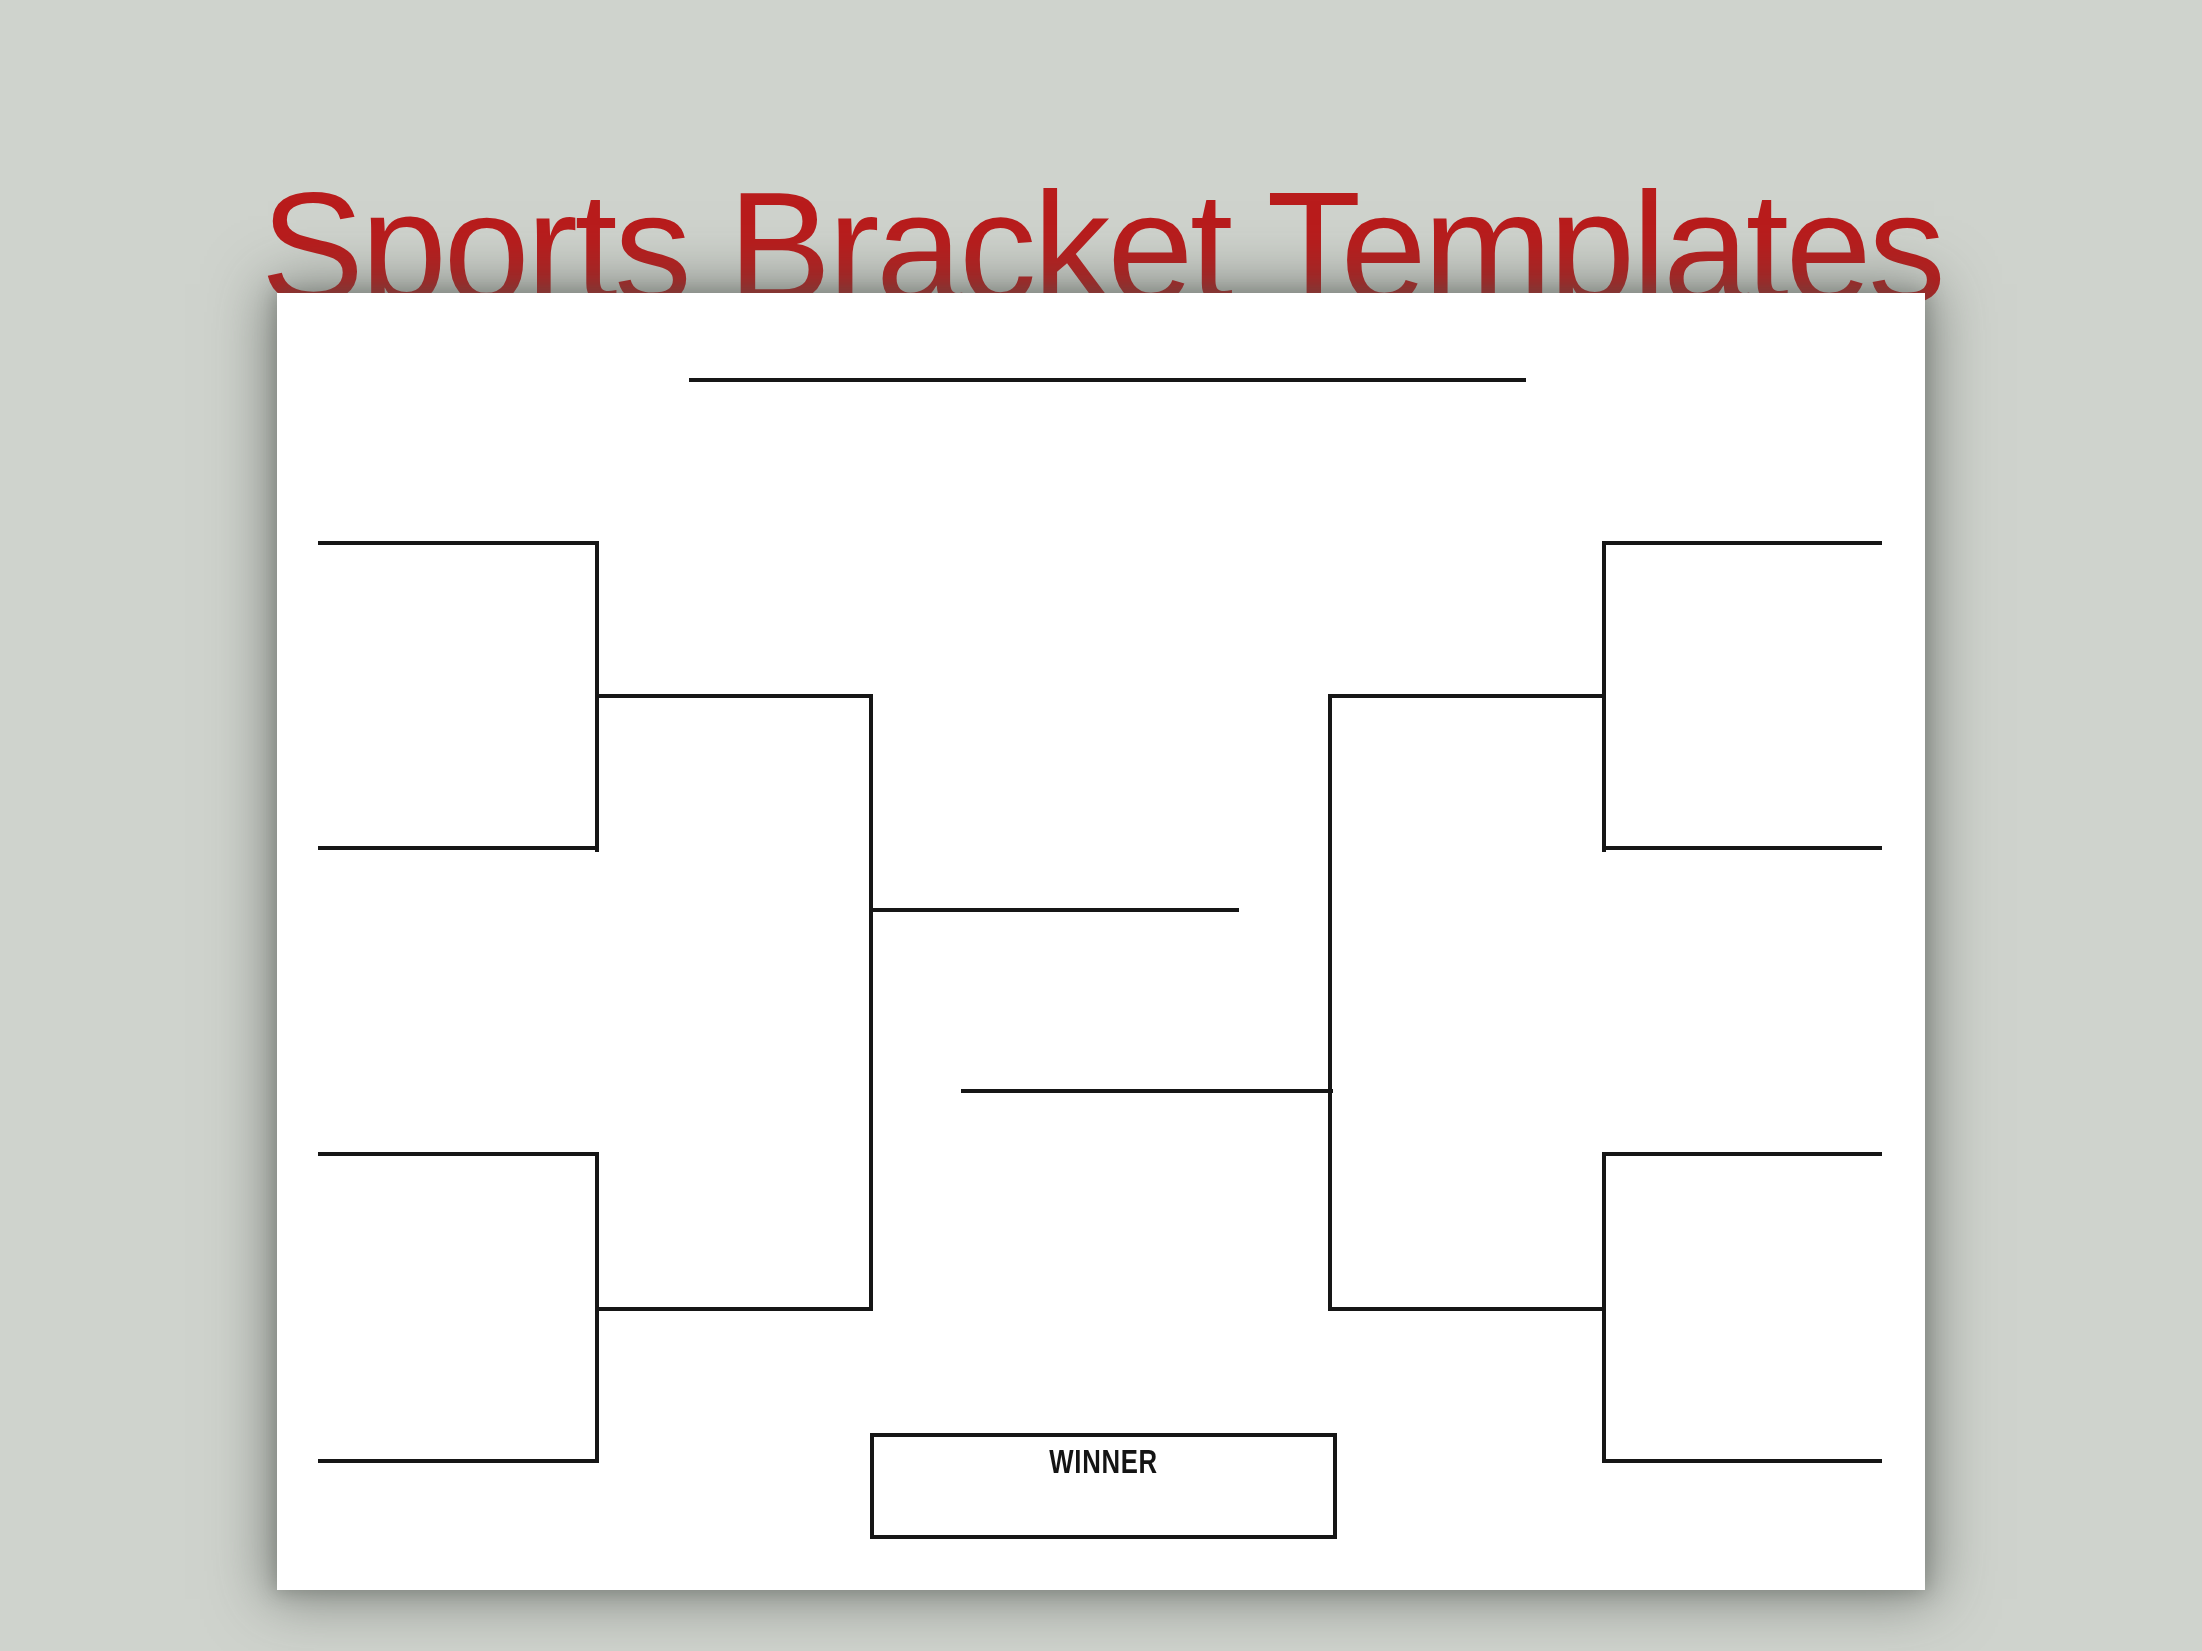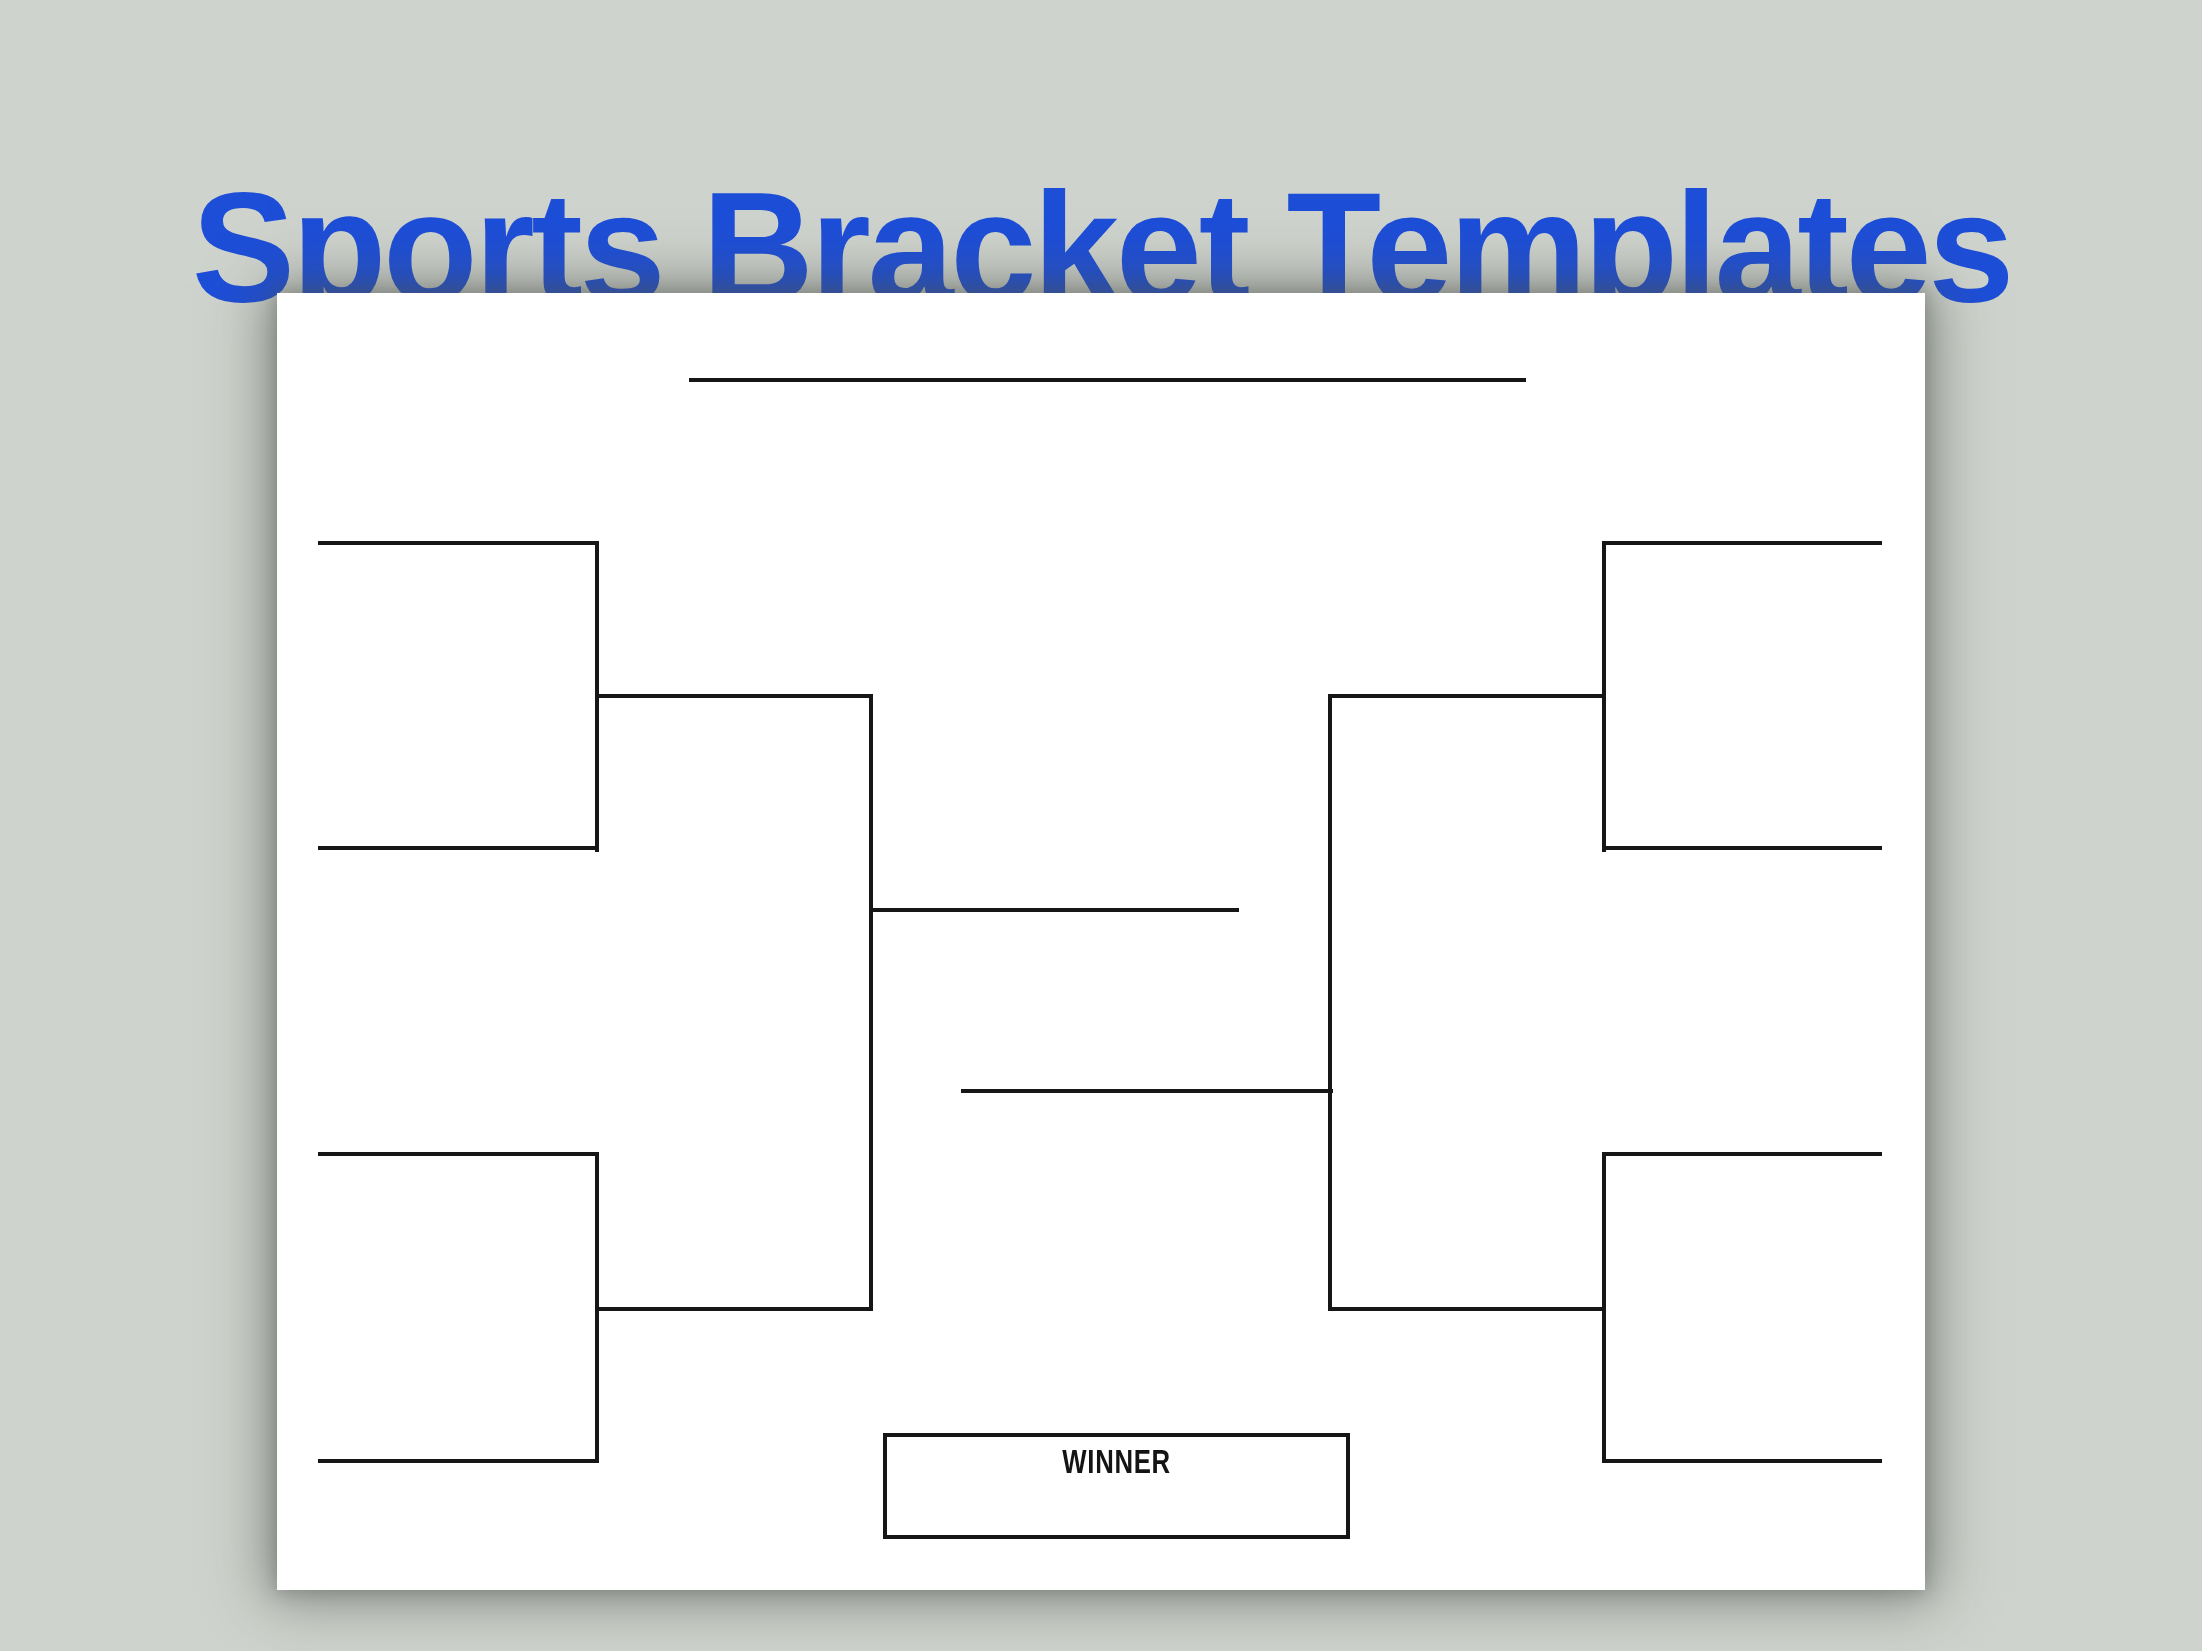--- a/index.html
+++ b/index.html
@@ -4,22 +4,22 @@
 <style>
   html,body{margin:0;padding:0;}
   body{
     width:2203px;height:1652px;position:relative;overflow:hidden;
     background:#cfd3cd;
     font-family:"Liberation Sans", sans-serif;
   }
   .page-title{
     position:absolute;top:59px;left:0;width:2203px;
     text-align:center;
-    font-size:155px;font-weight:700;letter-spacing:-3.4px;line-height:1.1;
-    color:#1d4ed8;
+    font-size:155px;font-weight:400;letter-spacing:-3.4px;line-height:1.1;
+    color:#b91c1c;
     white-space:nowrap;
   }
   .bracket-card{
     position:absolute;left:277px;top:293px;width:1648px;height:1297px;
     background:#ffffff;
     box-shadow:0 0 56px 8.6px rgba(78,84,78,0.60), 0 0 17px 1.7px rgba(78,84,78,0.35);
   }
   .bline{
     position:absolute;
     background:#161616;
@@ -62,18 +62,18 @@
       <div class="bline" style="left: 1051px; top: 401px; width: 278px; height: 4.3px; background: rgb(22, 22, 22);"></div>
       <div class="bline" style="left: 1051px; top: 1014px; width: 278px; height: 4.3px; background: rgb(22, 22, 22);"></div>
       <div class="bline" style="left: 1325px; top: 248px; width: 4.3px; height: 311px; background: rgb(22, 22, 22);"></div>
       <div class="bline" style="left: 1325px; top: 248px; width: 280px; height: 4.3px; background: rgb(22, 22, 22);"></div>
       <div class="bline" style="left: 1325px; top: 553px; width: 280px; height: 4.3px; background: rgb(22, 22, 22);"></div>
       <div class="bline" style="left: 1325px; top: 859px; width: 4.3px; height: 311px; background: rgb(22, 22, 22);"></div>
       <div class="bline" style="left: 1325px; top: 859px; width: 280px; height: 4.3px; background: rgb(22, 22, 22);"></div>
       <div class="bline" style="left: 1325px; top: 1166px; width: 280px; height: 4.3px; background: rgb(22, 22, 22);"></div>
     </div>
 
-  <div class="winner-box" style="left: 606px; top: 1140px; width: 467px; height: 106px;">
+  <div class="winner-box" style="left: 593px; top: 1140px; width: 467px; height: 106px;">
     <span class="winner-label">WINNER</span>
   </div>
 
 </div>
 
 
 </body></html>

